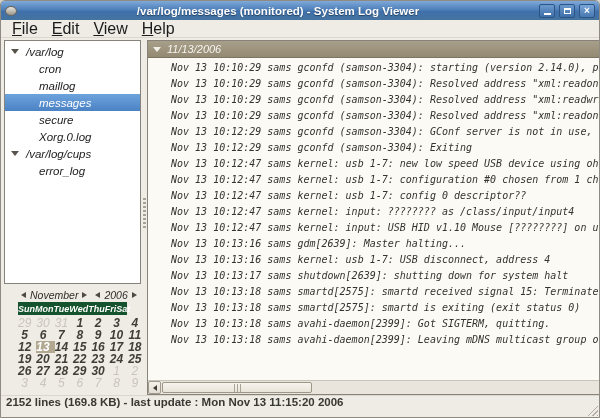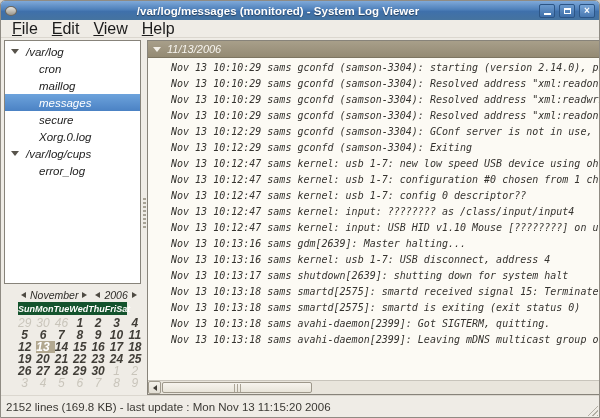--- a/index.html
+++ b/index.html
@@ -83,22 +83,22 @@
 
   
   .version-row{height:25px;flex:0 0 25px;display:flex;align-items:center;justify-content:flex-end;gap:10px;padding-right:2px;
     font-size:11.5px;color:#2e2c28;}
   .combo{width:76px;height:21px;border:1px solid #7e7869;border-radius:3px;background:linear-gradient(#fdfcfa,#e7e3da);
     display:flex;align-items:center;font-size:11.5px;color:#1f1d1a;}
   .combo-label{flex:1;padding-left:8px;}
   .combo-spin{width:15px;height:100%;border-left:1px solid #b8b3a7;display:flex;flex-direction:column;align-items:center;justify-content:center;gap:2px;}
 
   
-  .statusbar{height:22px;flex:0 0 22px;display:flex;align-items:center;padding-left:5px;background:#efece6;
-    border-top:1px solid #dbd7cf;font-size:11.5px;color:#3a3833;position:relative;}
+  .statusbar{height:22px;flex:0 0 22px;display:flex;align-items:flex-start;padding-left:5px;background:#efece6;
+    border-top:1px solid #dbd7cf;font-size:11.5px;color:#3a3833;position:relative;font-weight:bold;}
   .resize-grip{position:absolute;right:1px;bottom:1px;width:13px;height:13px;
     background:repeating-linear-gradient(135deg,transparent 0 2px,#b3afa5 2px 3px);
     clip-path:polygon(100% 0,100% 100%,0 100%);}
 </style>
 </head>
 <body>
 
 <div class="window">
 
   <div class="titlebar">
@@ -168,21 +168,21 @@
             <span class="cal-dayname">Mon</span>
             <span class="cal-dayname">Tue</span>
             <span class="cal-dayname">Wed</span>
             <span class="cal-dayname">Thu</span>
             <span class="cal-dayname">Fri</span>
             <span class="cal-dayname">Sat</span>
           </div>
         <div class="cal-grid">
             <span class="cal-cell dim">29</span>
             <span class="cal-cell dim">30</span>
-            <span class="cal-cell dim">46</span>
+            <span class="cal-cell dim">31</span>
             <span class="cal-cell">1</span>
             <span class="cal-cell">2</span>
             <span class="cal-cell">3</span>
             <span class="cal-cell">4</span>
             <span class="cal-cell">5</span>
             <span class="cal-cell">6</span>
             <span class="cal-cell">7</span>
             <span class="cal-cell">8</span>
             <span class="cal-cell">9</span>
             <span class="cal-cell">10</span>

